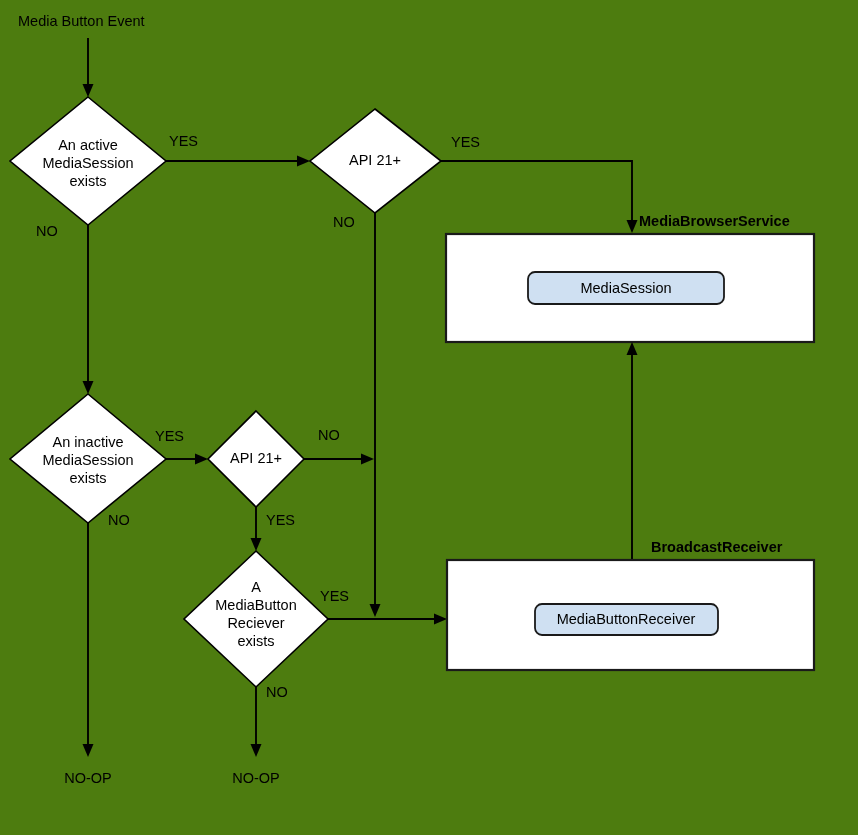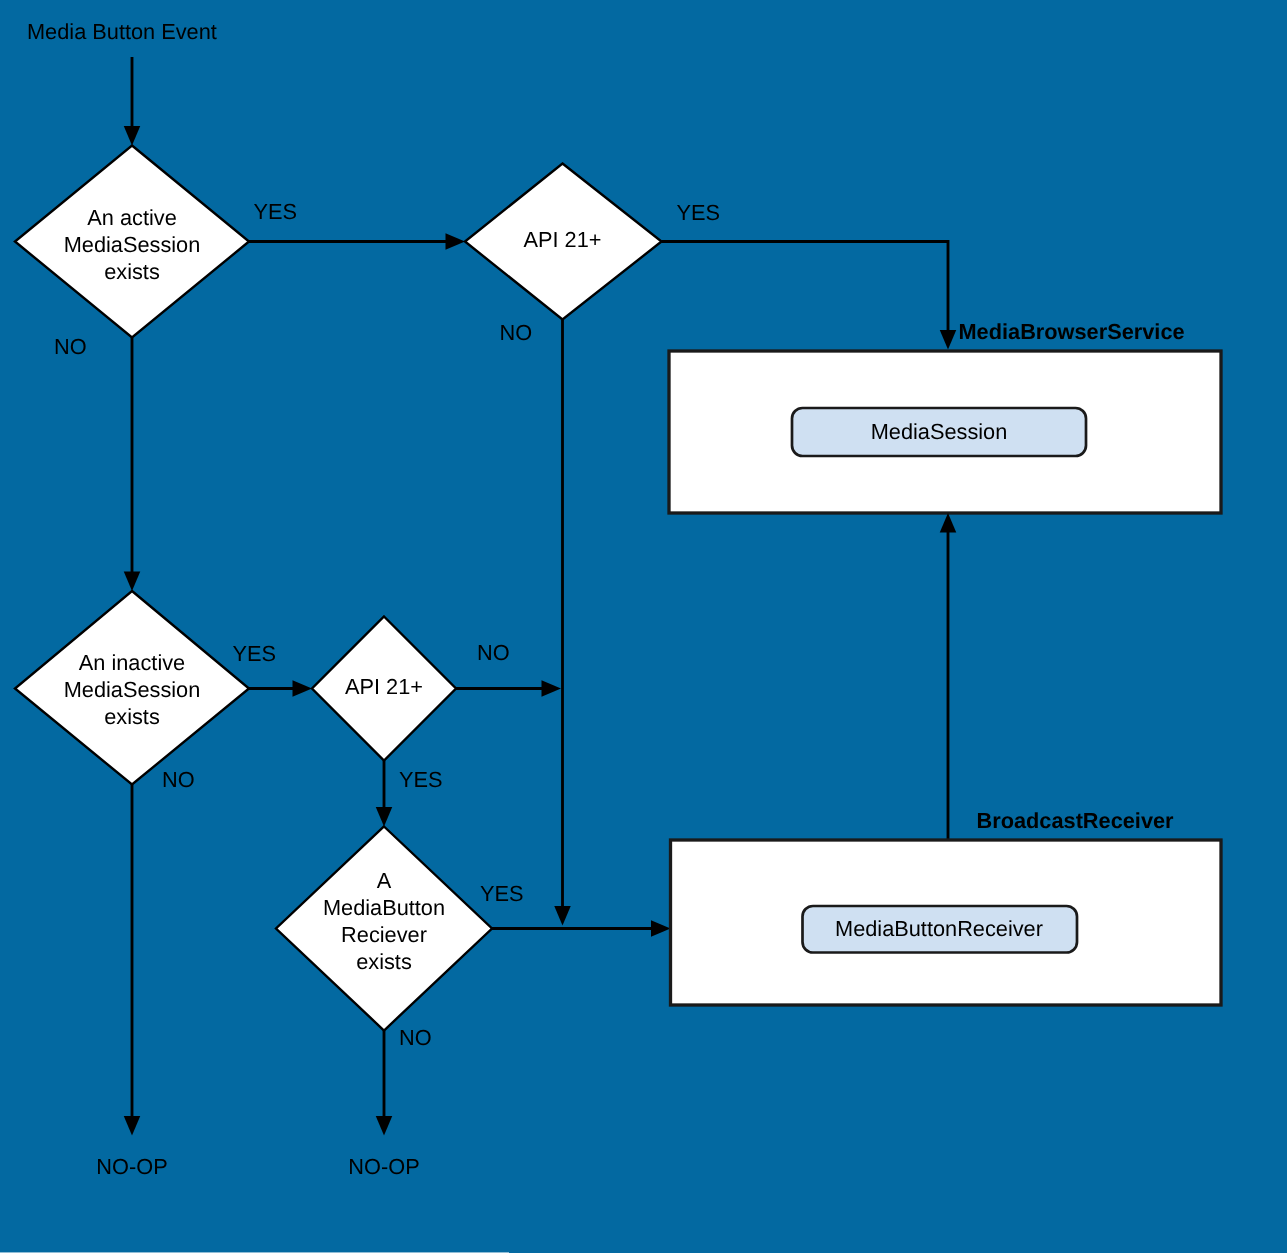--- a/index.html
+++ b/index.html
@@ -10,21 +10,21 @@
   body {
     width: 858px;
     height: 835px;
     font-family: "Liberation Sans", sans-serif;
     overflow: hidden;
   }
   #diagram-root {
     position: relative;
     width: 858px;
     height: 835px;
-    background: #0369a1;
+    background: #4d7c0f;
   }
   svg#flowchart {
     display: block;
     width: 858px;
     height: 835px;
   }
   .shape-outline {
     fill: #ffffff;
     stroke: #000000;
     stroke-width: 1.6;

